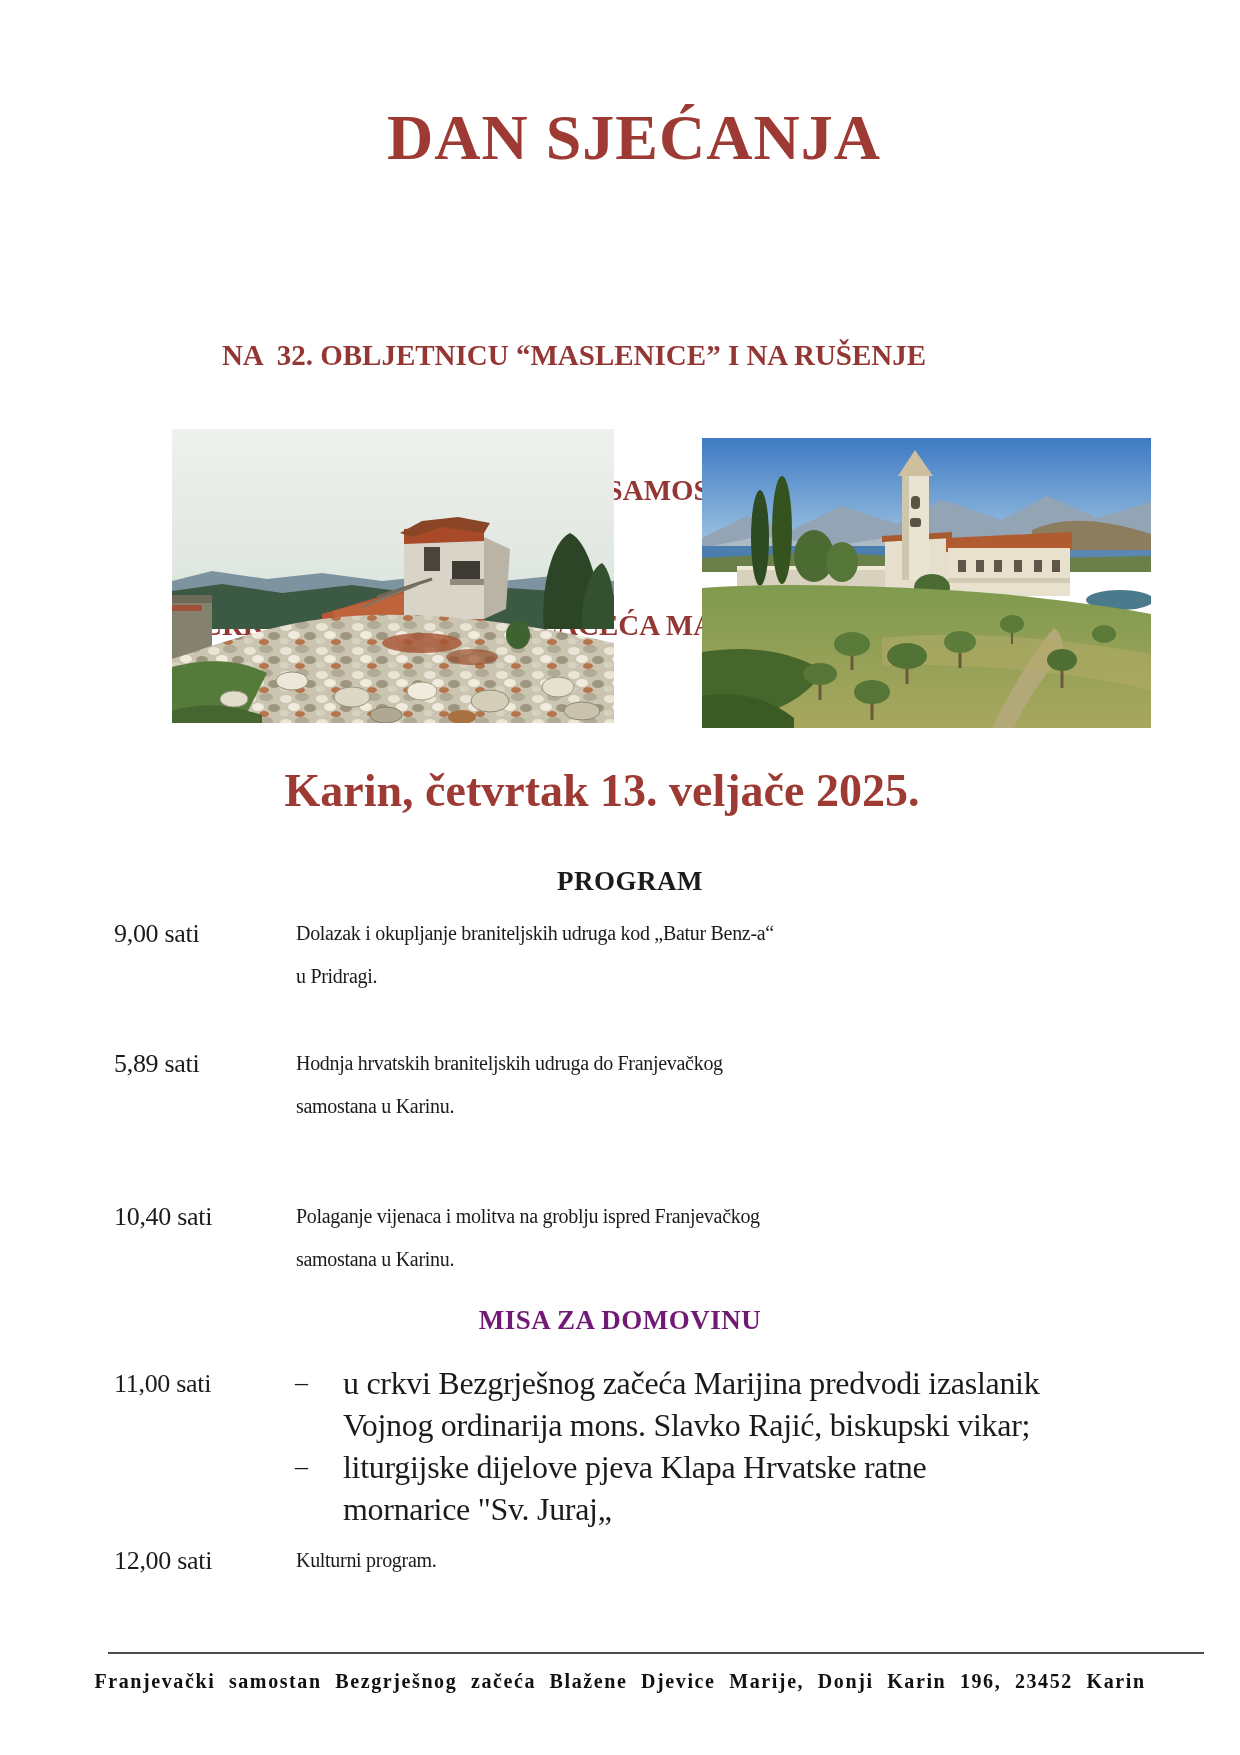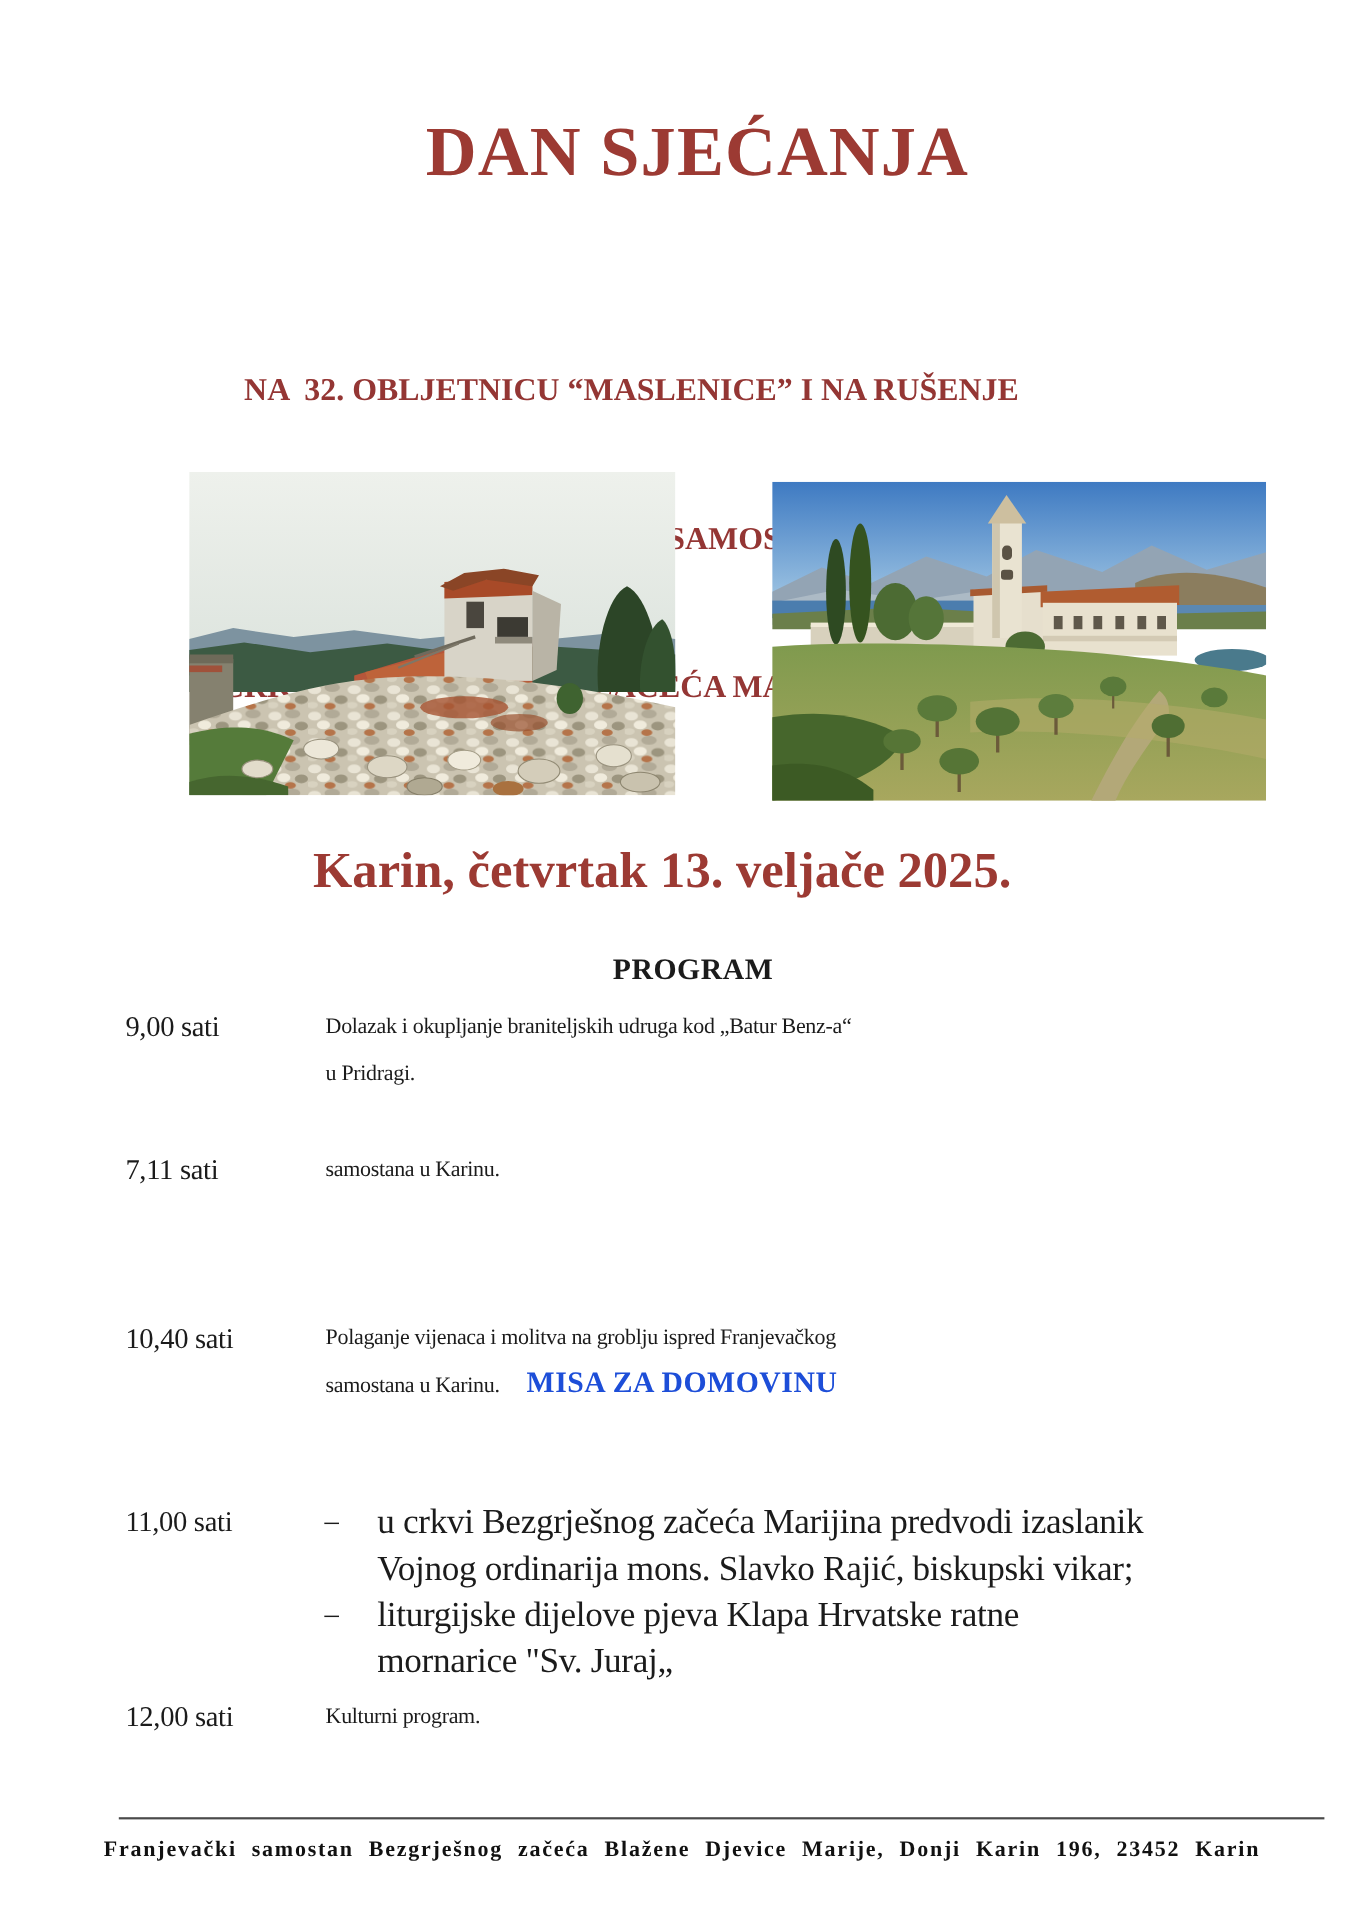--- a/index.html
+++ b/index.html
@@ -39,21 +39,21 @@
     font-size:46px;line-height:56px;font-weight:bold;
     color:#9c3a33;
   }
   .section-heading{
     position:absolute;left:0;width:100%;
     text-align:center;
     font-size:27px;line-height:34px;font-weight:bold;
     letter-spacing:0.5px;
   }
   .program-heading{top:864px;color:#1b1b1b;transform:translateX(10px);}
-  .misa-heading{top:1239px;color:#1d4ed8;}
+  .misa-heading{top:1303px;color:#701a75;}
   .row{position:absolute;left:0;width:100%;height:10px;}
   .time{
     position:absolute;left:78px;top:0;
     font-size:26px;line-height:43px;letter-spacing:-0.3px;
     white-space:nowrap;
   }
   .desc{position:absolute;left:260px;top:0;width:740px;}
   .desc .line{font-size:20px;line-height:43px;letter-spacing:-0.3px;white-space:nowrap;}
   .bullets{position:absolute;left:259px;top:0;width:760px;}
   .b-line{position:absolute;white-space:nowrap;font-size:32px;line-height:42px;letter-spacing:-0.3px;font-family:Liberation Serif, serif;}
@@ -230,22 +230,23 @@
 
   <div class="row" style="top:912px">
     <span class="time">9,00 sati</span>
     <div class="desc">
       <div class="line">Dolazak i okupljanje braniteljskih udruga kod „Batur Benz-a“</div>
       <div class="line">u Pridragi.</div>
     </div>
   </div>
 
   <div class="row" style="top:1042px">
-    <span class="time">7,11 sati</span>
-    <div class="desc">
+    <span class="time">5,89 sati</span>
+    <div class="desc">
+      <div class="line">Hodnja hrvatskih braniteljskih udruga do Franjevačkog</div>
       <div class="line">samostana u Karinu.</div>
     </div>
   </div>
 
   <div class="row" style="top:1195px">
     <span class="time">10,40 sati</span>
     <div class="desc">
       <div class="line">Polaganje vijenaca i molitva na groblju ispred Franjevačkog</div>
       <div class="line">samostana u Karinu.</div>
     </div>

